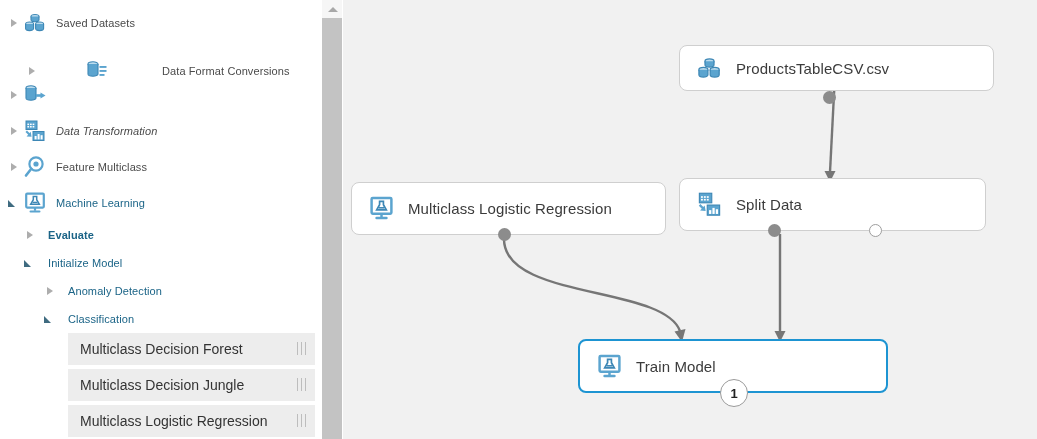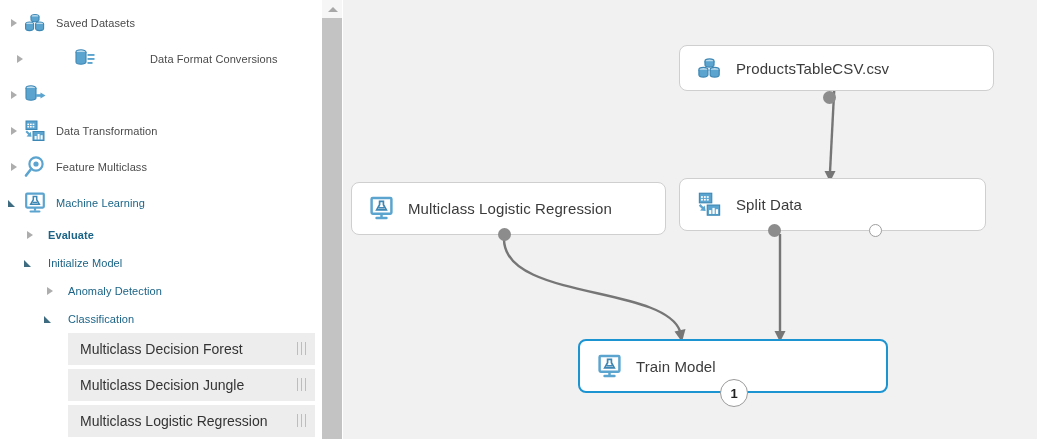--- a/index.html
+++ b/index.html
@@ -119,21 +119,21 @@
         <ellipse cx="12" cy="5.5" rx="4" ry="2" fill="#bcdcee" stroke="#3d87b5" stroke-width="1.1"></ellipse>
         <path d="M8 5.5v3.2c0 1.1 1.8 2 4 2s4-.9 4-2V5.5" fill="#5ba4cf" stroke="#3d87b5" stroke-width="1.1"></path>
         <ellipse cx="6.6" cy="13" rx="4" ry="2" fill="#bcdcee" stroke="#3d87b5" stroke-width="1.1"></ellipse>
         <path d="M2.6 13v4.6c0 1.1 1.8 2 4 2s4-.9 4-2V13" fill="#5ba4cf" stroke="#3d87b5" stroke-width="1.1"></path>
         <ellipse cx="16.6" cy="13" rx="4" ry="2" fill="#bcdcee" stroke="#3d87b5" stroke-width="1.1"></ellipse>
         <path d="M12.6 13v4.6c0 1.1 1.8 2 4 2s4-.9 4-2V13" fill="#5ba4cf" stroke="#3d87b5" stroke-width="1.1"></path>
       </svg>
           </span>
           <span class="tree-label gray">Saved Datasets</span>
         </div>
-        <div class="tree-row" style="top: 44px; padding-left: 12px; gap: 44px;">
+        <div class="tree-row" style="top: 56px; padding-left: 24px; gap: 44px;">
           <span class="twisty collapsed"></span>
           <span class="icon-box">
             <svg width="24" height="24" viewBox="0 0 24 24">
         <ellipse cx="8" cy="5" rx="5" ry="2.2" fill="#bcdcee" stroke="#3d87b5" stroke-width="1.1"></ellipse>
         <path d="M3 5v10c0 1.2 2.2 2.2 5 2.2s5-1 5-2.2V5" fill="#5ba4cf" stroke="#3d87b5" stroke-width="1.1"></path>
         <rect x="14.5" y="7" width="7" height="1.9" fill="#5ba4cf"></rect>
         <rect x="14.5" y="11" width="7" height="1.9" fill="#5ba4cf"></rect>
         <rect x="14.5" y="15" width="5" height="1.9" fill="#5ba4cf"></rect>
       </svg>
           </span>
@@ -143,21 +143,21 @@
           <span class="twisty collapsed"></span>
           <span class="icon-box">
             <svg width="24" height="24" viewBox="0 0 24 24">
         <ellipse cx="8" cy="5" rx="5" ry="2.2" fill="#bcdcee" stroke="#3d87b5" stroke-width="1.1"></ellipse>
         <path d="M3 5v10c0 1.2 2.2 2.2 5 2.2s5-1 5-2.2V5" fill="#5ba4cf" stroke="#3d87b5" stroke-width="1.1"></path>
         <path d="M13 12.5h6" stroke="#5ba4cf" stroke-width="2.6" fill="none"></path>
         <polygon points="22.5,12.5 17.5,9.4 17.5,15.6" fill="#5ba4cf"></polygon>
       </svg>
           </span>
         </div>
-        <div class="tree-row" style="top: 116px; padding-left: 6px;">
+        <div class="tree-row" style="top: 116px; padding-left: 6px; font-style: italic;">
           <span class="twisty collapsed"></span>
           <span class="icon-box">
             <svg width="24" height="24" viewBox="0 0 24 24">
         <rect x="3" y="2" width="11" height="8.5" fill="#5ba4cf" stroke="#3d87b5" stroke-width="1"></rect>
         <g fill="#ffffff">
           <rect x="4.4" y="4.6" width="1.7" height="1.5"></rect>
                 <rect x="7" y="4.6" width="1.7" height="1.5"></rect>
           <rect x="9.6" y="4.6" width="1.7" height="1.5"></rect>
           <rect x="4.4" y="7" width="1.7" height="1.5"></rect>
                 <rect x="7" y="7" width="1.7" height="1.5"></rect>

